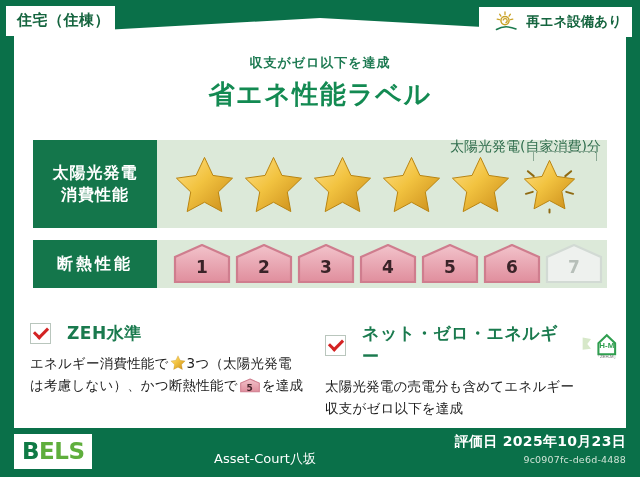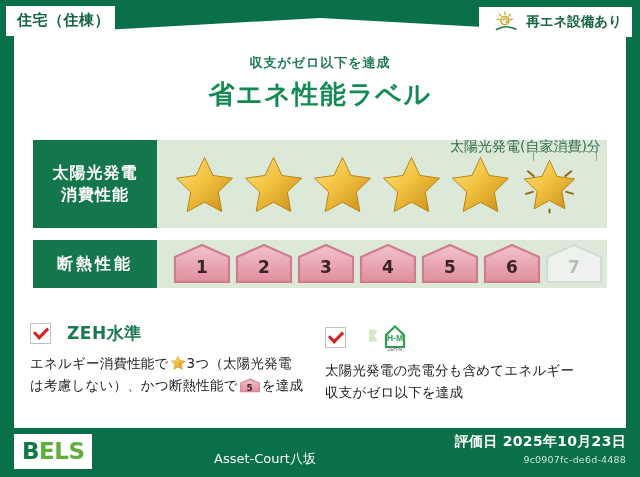--- a/index.html
+++ b/index.html
@@ -274,20 +274,21 @@
           <path d="M32 3 L40.6 21.3 L60.5 24.1 L46 38.1 L49.6 58 L32 48.5 L14.4 58 L18 38.1 L3.5 24.1 L23.4 21.3 Z" fill="url(#g1)" stroke="#b8830f" stroke-width="1"></path>
         </svg><span>3つ（太陽光発電</span><br><span>は考慮しない）、かつ断熱性能で</span><span class="inline-house"><svg viewBox="0 0 58 40">
             <path d="M29 1 L56 13 L56 38 L2 38 L2 13 Z" fill="url(#hp)" stroke="#cf7d8e" stroke-width="3"></path>
           </svg><i>5</i></span><span>を達成</span>
     </div>
   </div>
 
   <div class="crit crit-right">
     <div class="crit-head">
       <div class="chk"></div>
+      <div class="crit-title">ネット・ゼロ・エネルギー</div>
       <svg class="zehm-logo" viewBox="0 0 46 30">
         <path d="M5 7 L14 8.5 L10 14 L14 19 L5 20 Z" fill="#d7e8c9"></path>
         <path d="M22 13 L31 4.5 L40 13 L40 25 L22 25 Z" fill="none" stroke="#2f9e4f" stroke-width="2.2"></path>
         <text x="31" y="18.5" font-size="8.5" font-weight="bold" fill="#2f9e4f" text-anchor="middle" font-family="Liberation Sans, sans-serif">H-M</text>
         <text x="31" y="29" font-size="4.6" fill="#6b6b6b" text-anchor="middle" font-family="Liberation Sans, sans-serif">『ZEH-M』</text>
       </svg>
     </div>
     <div class="crit-body">
       <span>太陽光発電の売電分も含めてエネルギー</span><br><span>収支がゼロ以下を達成</span>
     </div>

